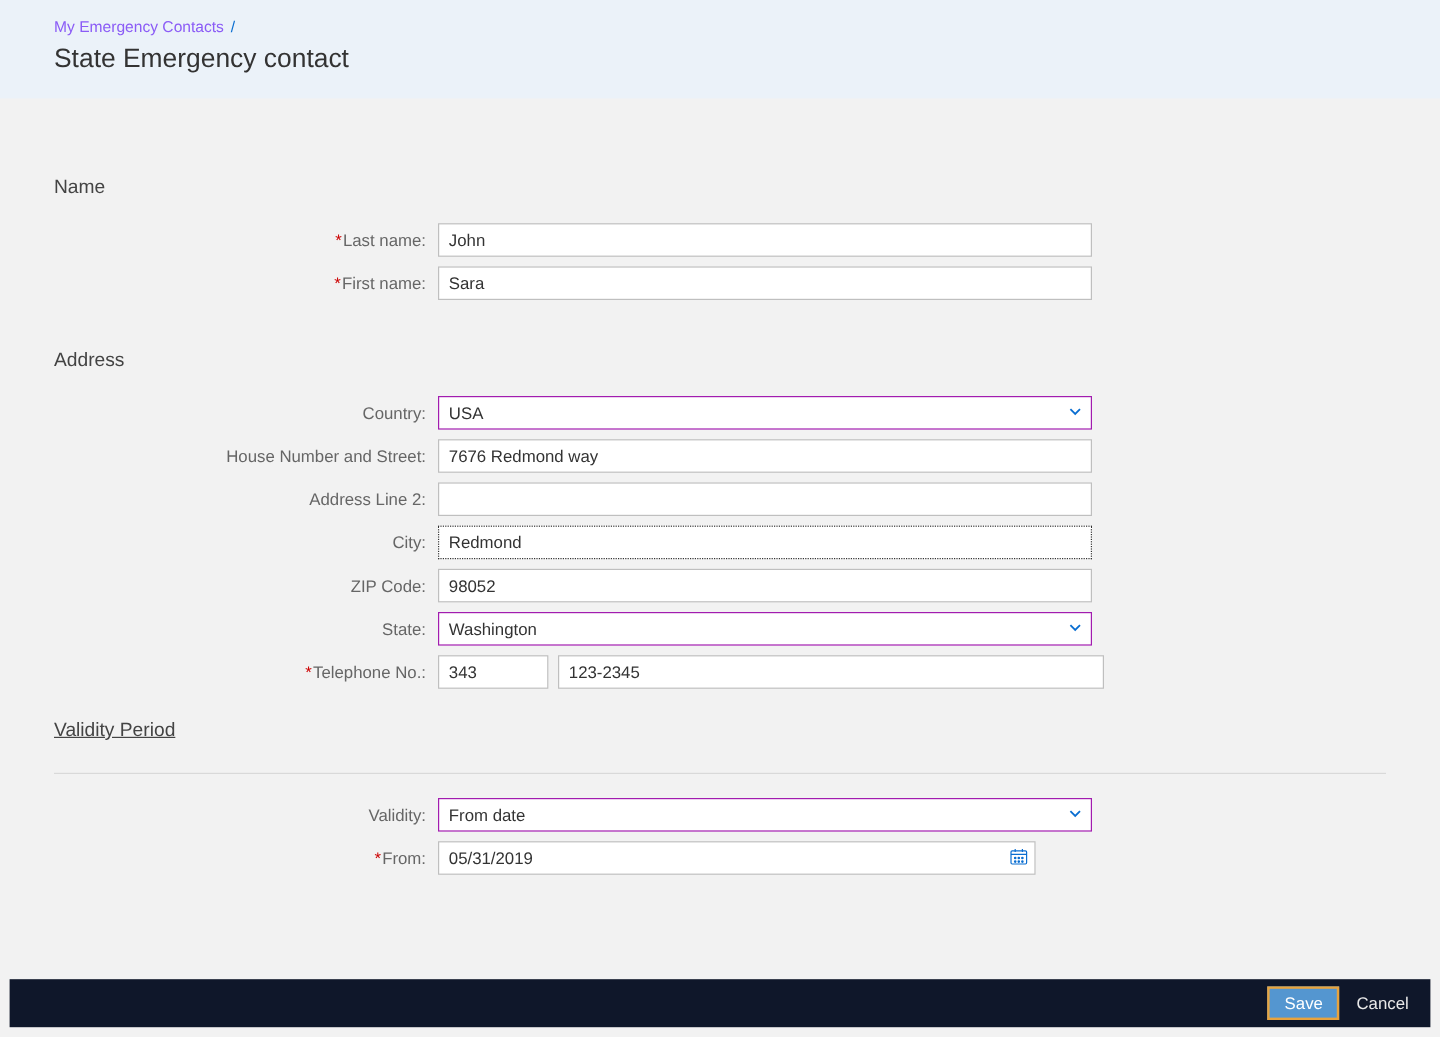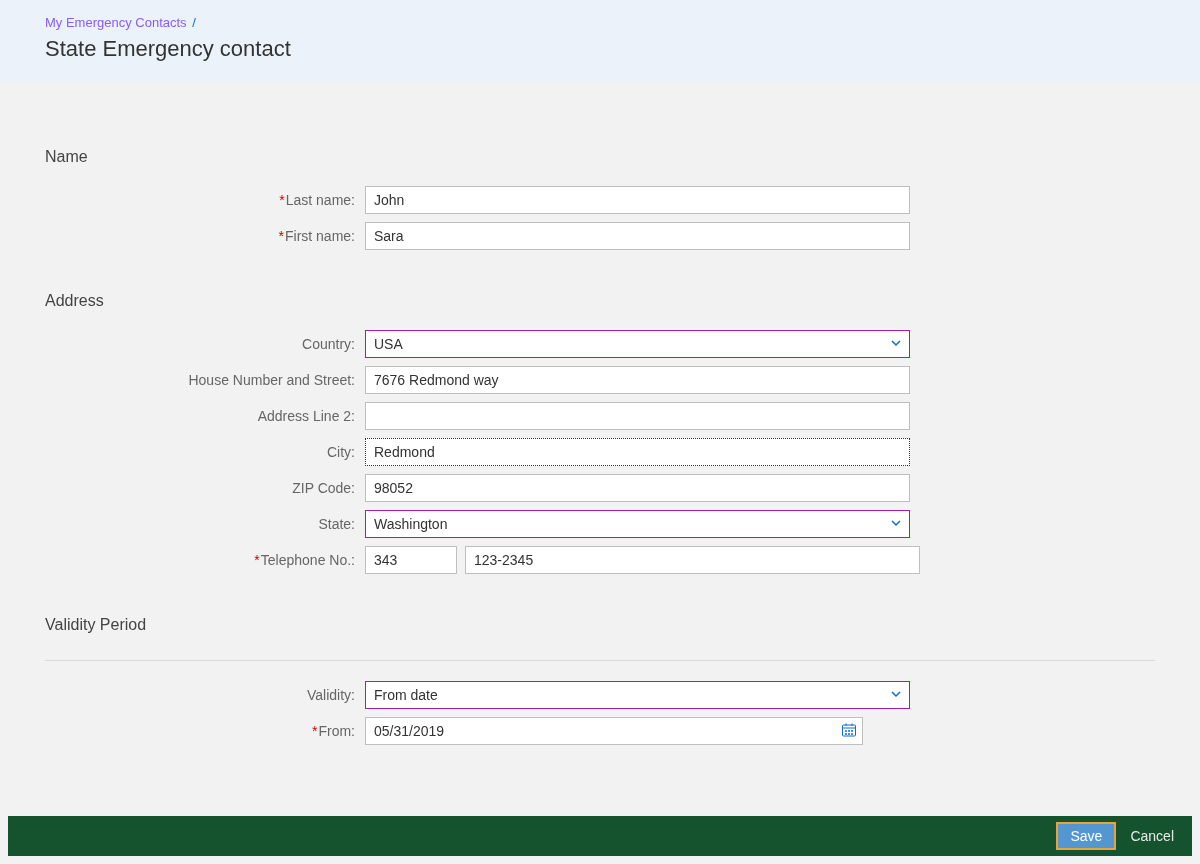--- a/index.html
+++ b/index.html
@@ -45,22 +45,23 @@
       font-size: 16px;
       color: #444;
       margin-bottom: 18px;
       font-weight: 400;
       margin-top: 31px;
     }
     .section-title.address {
       margin-top: 40px;
     }
     .section-title.validity {
-      margin-top: 40px;
+      margin-top: 24px;
       padding-bottom: 8px;
+      text-decoration: underline;
     }
     .validity-rule {
       border: none;
       border-top: 1px solid #d9d9d9;
       margin: 0 0 18px 0;
     }
     .form-row {
       display: flex;
       align-items: center;
       margin-bottom: 4px;
@@ -148,21 +149,21 @@
       stroke: #0a6ed1;
       fill: none;
       stroke-width: 1;
     }
     .footer {
       position: absolute;
       left: 8px;
       right: 8px;
       bottom: 8px;
       height: 40px;
-      background: #14532d;
+      background: #0f172a;
       display: flex;
       align-items: center;
       justify-content: flex-end;
       padding: 0 18px;
     }
     .btn-save {
       background: #5496d0;
       border: 2px solid #e8a33d;
       color: #fff;
       padding: 4px 12px;

